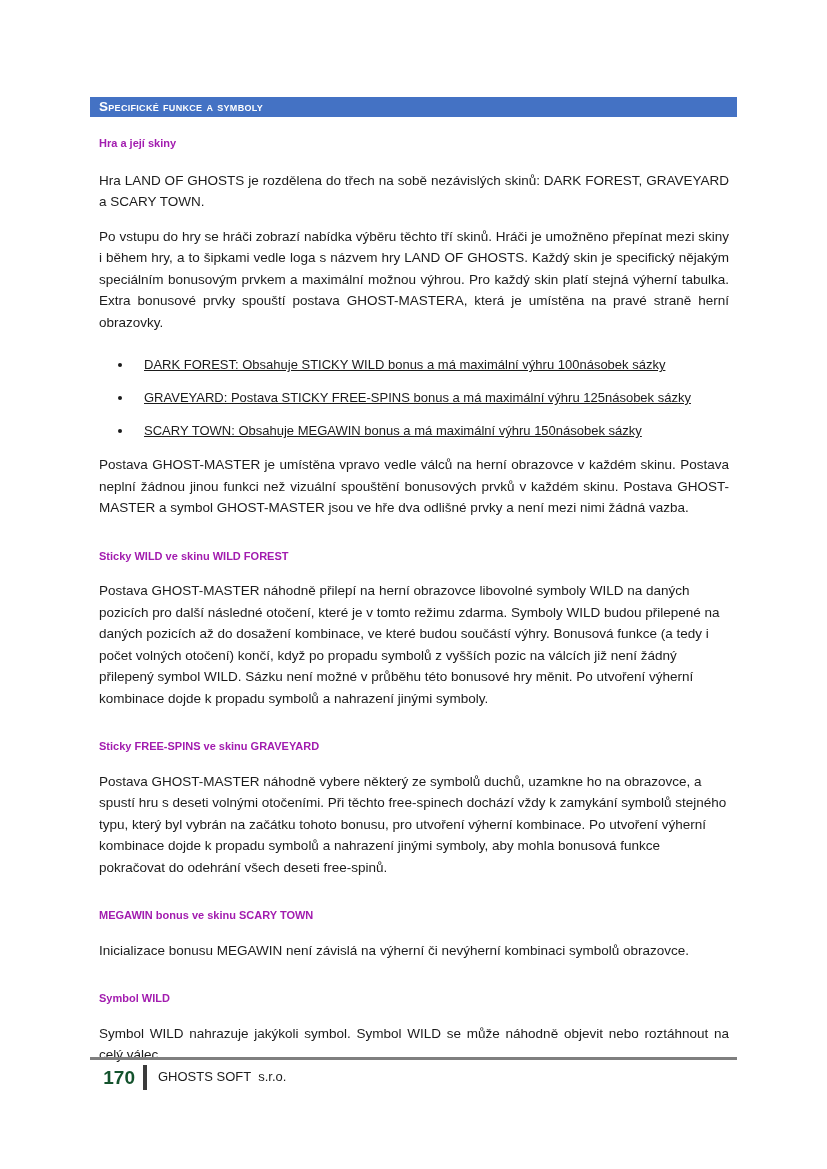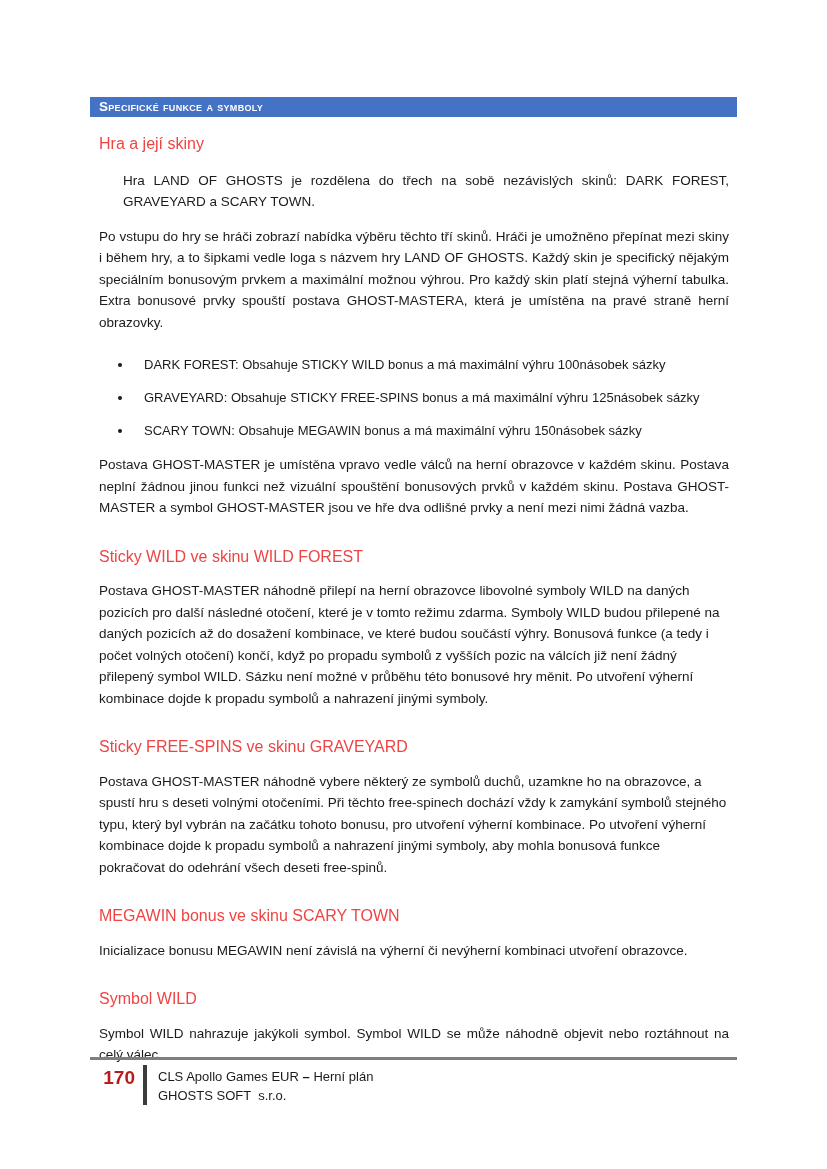--- a/index.html
+++ b/index.html
@@ -30,53 +30,54 @@
     line-height: 19px;
     padding-left: 9px;
     letter-spacing: 0.3px;
   }
   .text-col {
     margin: 0 8px 0 9px;
     font-size: 13.5px;
     line-height: 21.5px;
   }
   .doc-h {
-    font-size: 16px;
-    font-weight: 400;
-    color: #ef4444;
+    font-size: 11px;
+    font-weight: 700;
+    color: #a21caf;
     margin-top: 27px;
   }
   .doc-p { margin-top: 13px; }
   .just { text-align: justify; }
   #h-intro { margin-top: 16px; }
-  #p-intro-1 { margin-top: 15px; margin-left: 24px; }
+  #p-intro-1 { margin-top: 15px; }
   #h-ghost { margin-top: 42px; }
   ul.skins {
     margin-top: 21px;
     padding-left: 34px;
     list-style: disc;
   }
   ul.skins li {
     padding-left: 11px;
     margin-bottom: 12px;
     font-size: 13px;
     line-height: 21px;
+    text-decoration: underline;
   }
   .footer {
     position: absolute;
     left: 90px;
     top: 1057px;
     width: 647px;
   }
   .footer-rule { height: 3px; background: #7f7f7f; }
   .footer-row { display: flex; align-items: stretch; margin-top: 5px; }
   .page-num {
     width: 53px;
     text-align: right;
-    color: #b91c1c;
+    color: #14532d;
     font-weight: 700;
     font-size: 19px;
     line-height: 25px;
     padding-right: 8px;
   }
   .vbar { width: 4px; background: #3b3b3b; }
   .footer-text {
     padding-left: 11px;
     padding-top: 2px;
     font-size: 13px;
@@ -97,49 +98,44 @@
     </div>
 
     <div class="text-col">
 
       <div class="doc-h" id="h-intro">Hra a její skiny</div>
       <p class="doc-p just" id="p-intro-1">Hra LAND OF GHOSTS je rozdělena do třech na sobě nezávislých skinů: DARK FOREST, GRAVEYARD a SCARY TOWN.</p>
       <p class="doc-p just">Po vstupu do hry se hráči zobrazí nabídka výběru těchto tří skinů. Hráči je umožněno přepínat mezi skiny i během hry, a to šipkami vedle loga s názvem hry LAND OF GHOSTS. Každý skin je specifický nějakým speciálním bonusovým prvkem a maximální možnou výhrou. Pro každý skin platí stejná výherní tabulka. Extra bonusové prvky spouští postava GHOST-MASTERA, která je umístěna na pravé straně herní obrazovky.</p>
 
       <ul class="skins">
         <li>DARK FOREST: Obsahuje STICKY WILD bonus a má maximální výhru 100násobek sázky</li>
-        <li>GRAVEYARD: Obsahuje STICKY FREE-SPINS bonus a má maximální výhru 125násobek sázky</li>
+        <li>GRAVEYARD: Postava STICKY FREE-SPINS bonus a má maximální výhru 125násobek sázky</li>
         <li>SCARY TOWN: Obsahuje MEGAWIN bonus a má maximální výhru 150násobek sázky</li>
       </ul>
 
       <p class="doc-p just">Postava GHOST-MASTER je umístěna vpravo vedle válců na herní obrazovce v každém skinu. Postava neplní žádnou jinou funkci než vizuální spouštění bonusových prvků v každém skinu. Postava GHOST-MASTER a symbol GHOST-MASTER jsou ve hře dva odlišné prvky a není mezi nimi žádná vazba.</p>
 
       <div class="doc-h">Sticky WILD ve skinu WILD FOREST</div>
       <p class="doc-p">Postava GHOST-MASTER náhodně přilepí na herní obrazovce libovolné symboly WILD na daných pozicích pro další následné otočení, které je v tomto režimu zdarma. Symboly WILD budou přilepené na daných pozicích až do dosažení kombinace, ve které budou součástí výhry. Bonusová funkce (a tedy i počet volných otočení) končí, když po propadu symbolů z vyšších pozic na válcích již není žádný přilepený symbol WILD. Sázku není možné v průběhu této bonusové hry měnit. Po utvoření výherní kombinace dojde k propadu symbolů a nahrazení jinými symboly.</p>
 
       <div class="doc-h">Sticky FREE-SPINS ve skinu GRAVEYARD</div>
       <p class="doc-p">Postava GHOST-MASTER náhodně vybere některý ze symbolů duchů, uzamkne ho na obrazovce, a spustí hru s deseti volnými otočeními. Při těchto free-spinech dochází vždy k zamykání symbolů stejného typu, který byl vybrán na začátku tohoto bonusu, pro utvoření výherní kombinace. Po utvoření výherní kombinace dojde k propadu symbolů a nahrazení jinými symboly, aby mohla bonusová funkce pokračovat do odehrání všech deseti free-spinů.</p>
 
       <div class="doc-h">MEGAWIN bonus ve skinu SCARY TOWN</div>
-      <p class="doc-p">Inicializace bonusu MEGAWIN není závislá na výherní či nevýherní kombinaci utvoření obrazovce.</p>
+      <p class="doc-p">Inicializace bonusu MEGAWIN není závislá na výherní či nevýherní kombinaci symbolů obrazovce.</p>
 
       <div class="doc-h">Symbol WILD</div>
       <p class="doc-p just">Symbol WILD nahrazuje jakýkoli symbol. Symbol WILD se může náhodně objevit nebo roztáhnout na celý válec.</p>
 
     </div>
   </div>
 
   <div class="footer">
     <div class="footer-rule"></div>
     <div class="footer-row">
       <div class="page-num">170</div>
       <div class="vbar"></div>
       <div class="footer-text">
-        <div>
-          <span>CLS Apollo Games EUR</span>
-          <span class="bold-dash">–</span>
-          <span>Herní plán</span>
-        </div>
         <div class="prewrap">GHOSTS SOFT  s.r.o.</div>
       </div>
     </div>
   </div>
 </div>
 
 </body></html>

